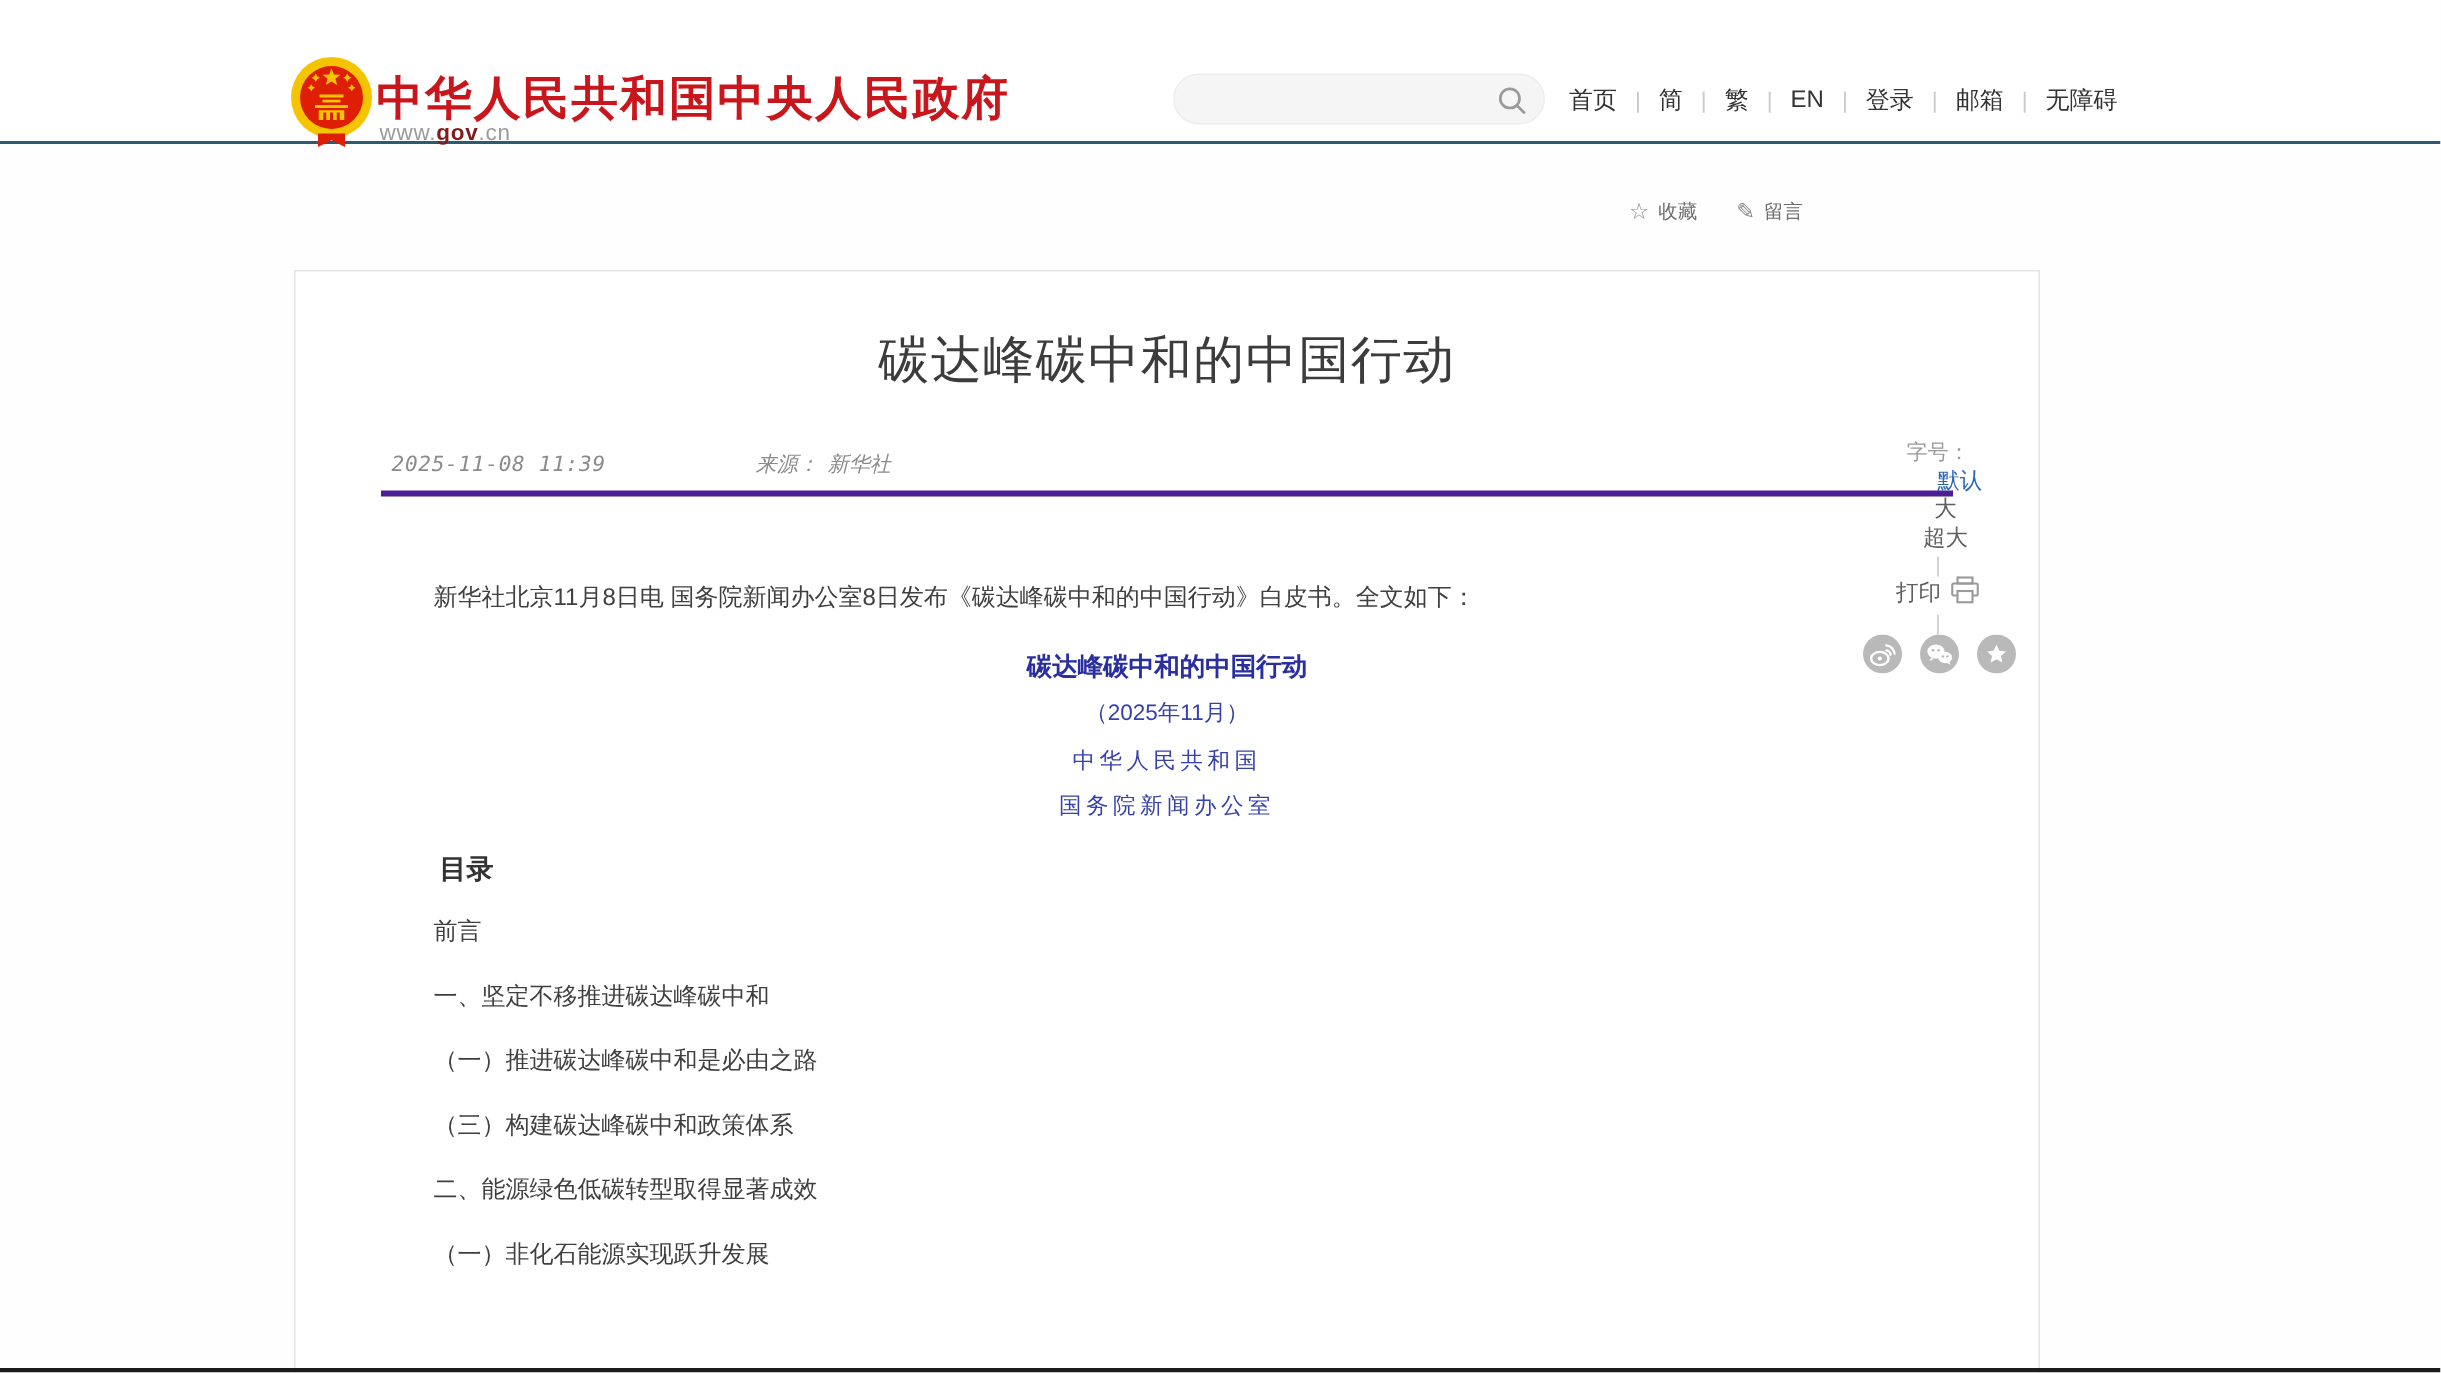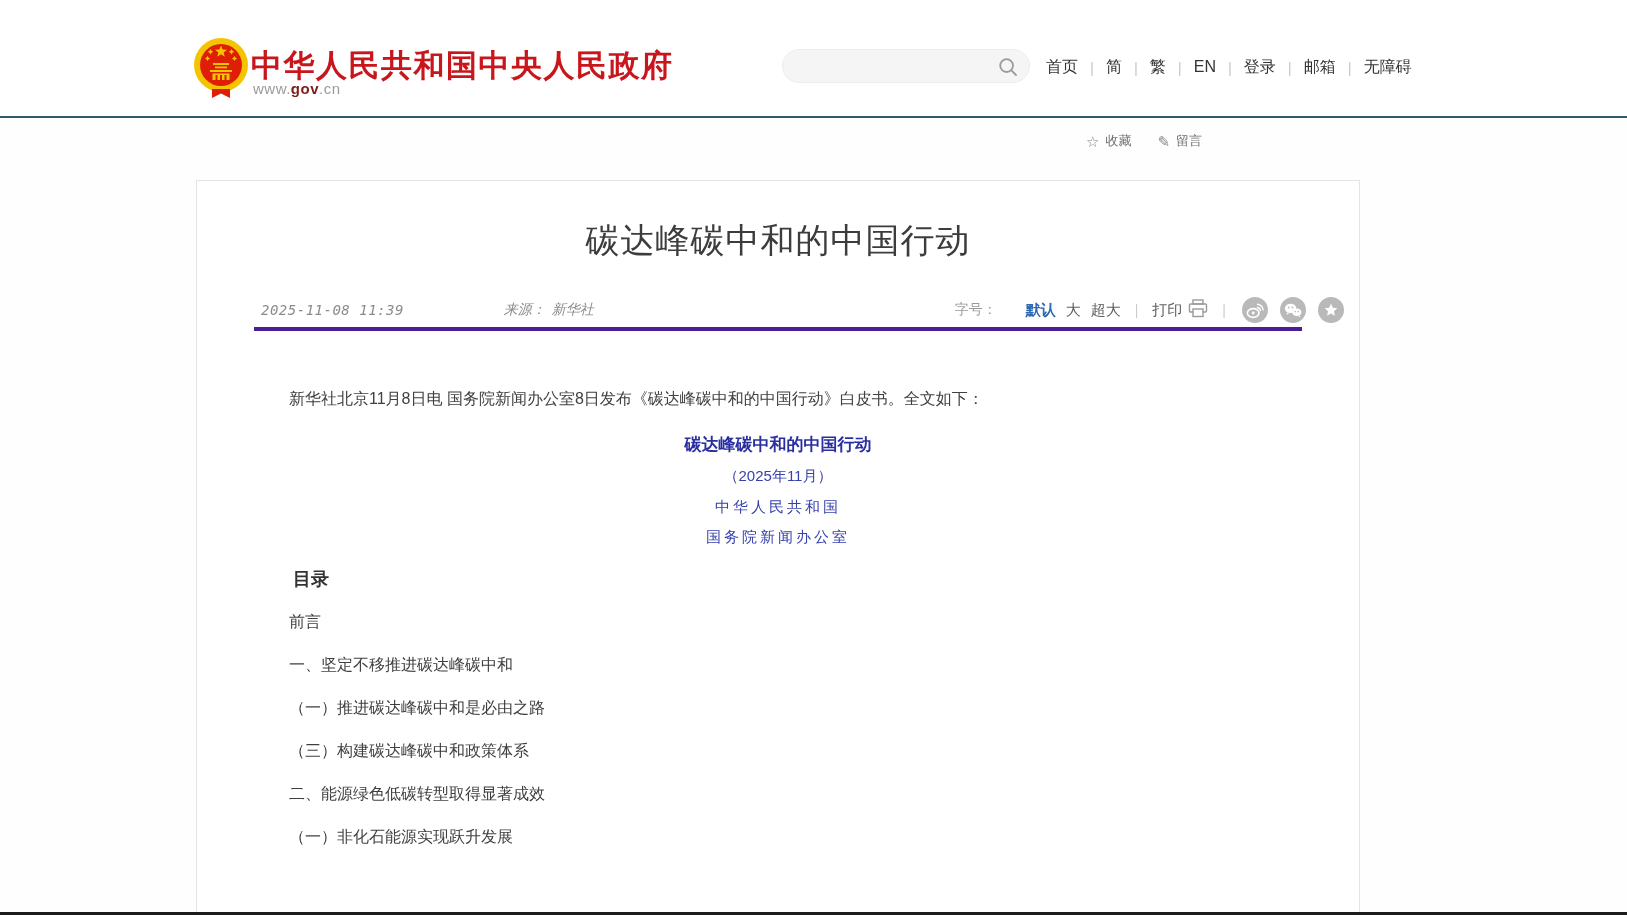--- a/index.html
+++ b/index.html
@@ -5,21 +5,21 @@
   html,body{margin:0;padding:0;}
   body{
     width:1627px;height:915px;overflow:hidden;position:relative;
     background:#fefefe;
     font-family:"Liberation Sans","DejaVu Sans",sans-serif;
     -webkit-font-smoothing:antialiased;
   }
   a{cursor:pointer;text-decoration:none;}
 
   
-  .header{position:absolute;top:0;left:0;width:100%;height:118px;background:#fff;
+  .header{position:absolute;top:0;left:0;width:100%;height:96px;background:#fff;
           border-bottom:2px solid #2E5A70;box-sizing:border-box;z-index:5;}
   .logo{position:absolute;left:189px;top:36px;width:64px;height:64px;}
   .site-title{position:absolute;left:251px;top:45px;font-size:31px;font-weight:bold;
               color:#C9161D;letter-spacing:1.5px;white-space:nowrap;}
   .site-url{position:absolute;left:253px;top:80px;font-size:15px;color:#9b9b9b;letter-spacing:.5px;}
   .site-url .gov{color:#7f1d1d;font-weight:bold;}
 
   .search{position:absolute;left:782px;top:49px;width:248px;height:34px;border-radius:17px;
           background:#f5f5f5;border:1px solid #ededed;box-sizing:border-box;}
   .search input{position:absolute;left:16px;top:1px;width:185px;height:30px;border:none;
@@ -45,23 +45,23 @@
                  color:#3c3c3c;font-weight:500;letter-spacing:1px;}
 
   .meta-row{position:absolute;top:112px;left:57px;right:57px;height:34px;
             border-bottom:4px solid #4c1d95;font-style:italic;}
   .meta-left{position:absolute;left:7px;top:0;height:34px;display:flex;align-items:center;
              font-size:14px;color:#8b8b8b;}
   .meta-left .date{font-family:"DejaVu Sans Mono","Liberation Mono",monospace;letter-spacing:.5px;}
   .meta-left .src-label{margin-left:100px;}
   .meta-left .src{margin-left:6px;}
 
-  .meta-right{position:absolute;top:112px;right:15px;height:34px;display:flex;align-items:center;z-index:3;}
+  .meta-right{position:absolute;top:112px;right:15px;height:34px;display:flex;align-items:center;z-index:3;flex-direction:column;}
   .meta-right .fs-label{font-size:14px;color:#999;}
-  .meta-right .fs-default{font-size:15px;font-weight:bold;color:#2D68B1;margin-left:5px;padding-left:24px;}
+  .meta-right .fs-default{font-size:15px;font-weight:normal;color:#2D68B1;margin-left:5px;padding-left:24px;}
   .meta-right .fs-opt{font-size:15px;color:#5f5f5f;margin-left:10px;}
   .meta-right .bar{color:#ccc;font-size:14px;margin:0 14px;}
   .meta-right .print{display:flex;align-items:center;gap:6px;font-size:15px;color:#5f5f5f;}
   .share{display:flex;align-items:center;gap:12px;margin-left:2px;}
   .share a{display:block;width:26px;height:26px;}
 
   
   .content{position:absolute;top:148px;left:60px;right:60px;font-size:16px;color:#404040;}
   .content p{margin:0;line-height:24px;}
   .intro{margin-top:58px !important;text-indent:2em;}

